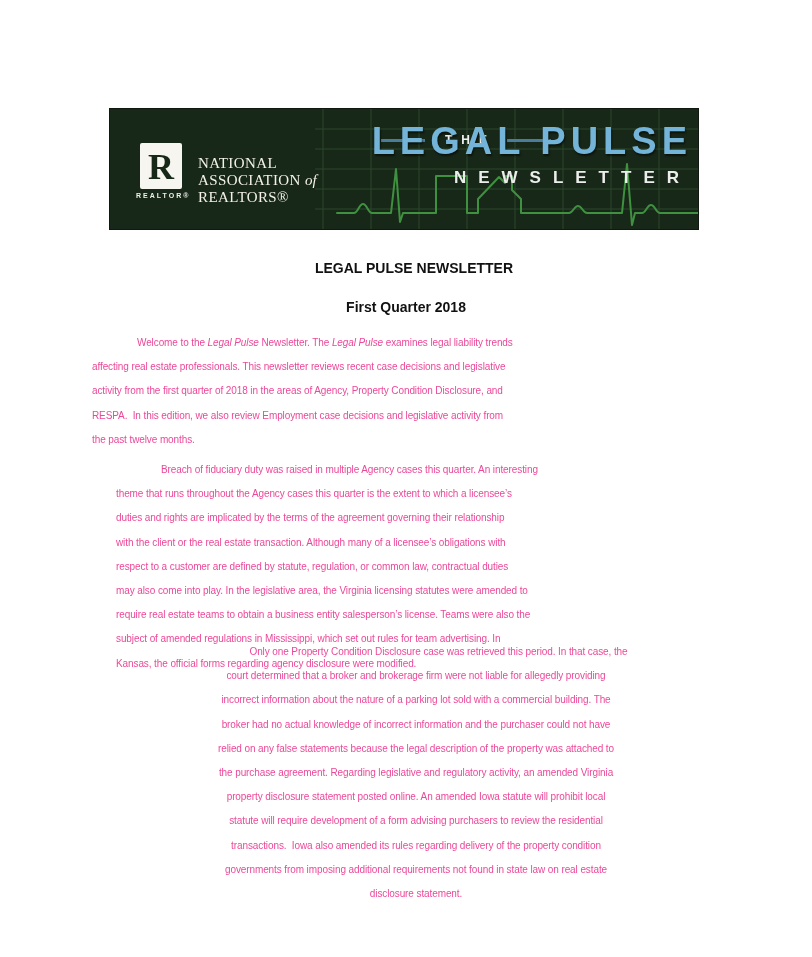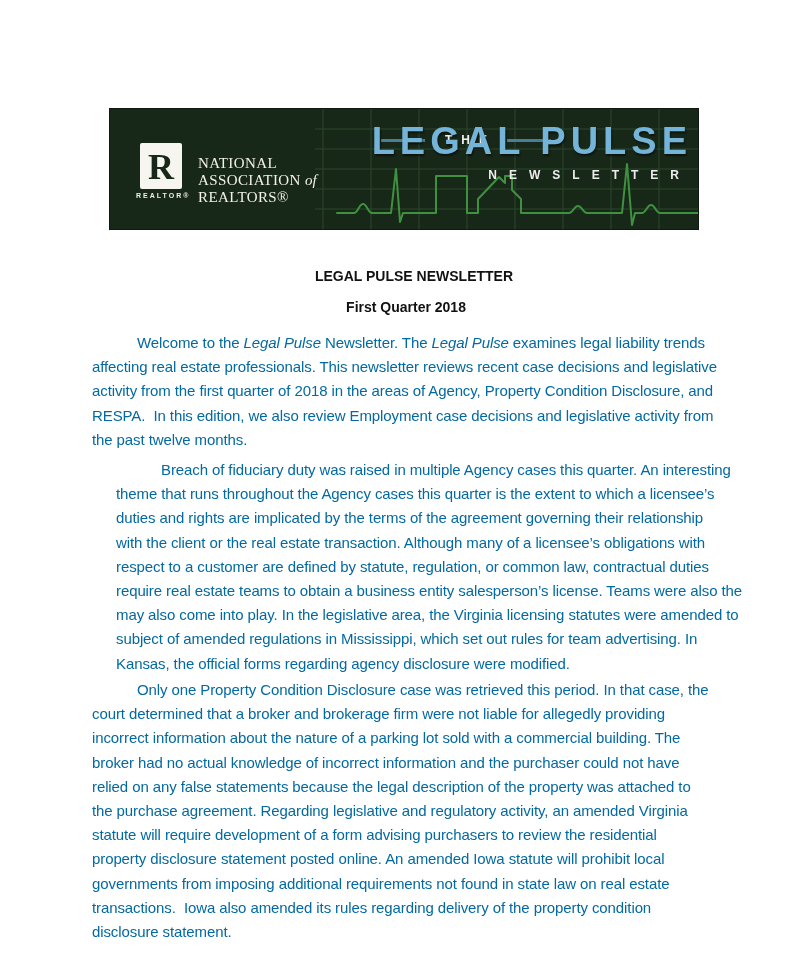--- a/index.html
+++ b/index.html
@@ -23,37 +23,37 @@
   .org .of{font-style:italic;letter-spacing:0;}
 
   .the-row{position:absolute;left:225px;top:24px;width:262px;display:flex;
            align-items:center;justify-content:center;gap:11px;}
   .the-text{font-size:12px;font-weight:bold;color:#f2f2f2;letter-spacing:9px;text-indent:9px;}
   .dash{display:inline-block;width:44px;height:3px;background:#4c7c9c;}
 
   .lp-title{position:absolute;top:13px;right:6px;font-size:38px;font-weight:bold;
             letter-spacing:5px;color:#74b4d8;text-shadow:1px 2px 2px rgba(0,0,0,0.55);
             white-space:nowrap;line-height:1;}
-  .nl-text{position:absolute;top:59px;right:7px;font-size:12px;font-weight:bold;
+  .nl-text{position:absolute;top:59px;right:7px;font-size:17px;font-weight:bold;
            letter-spacing:12px;color:#ededed;white-space:nowrap;}
 
   
   .doc-h1,.doc-h2{position:absolute;left:0;right:0;text-align:center;margin:0;
                   font-size:14px;font-weight:bold;color:#111;}
-  .doc-h1{top:268px;margin-left:16px;}
+  .doc-h1{top:260px;margin-left:16px;}
   .doc-h2{top:299px;}
 
-  .para{position:absolute;left:92px;width:648px;font-size:15px;line-height:24.2px;
-        letter-spacing:-0.1px;color:#0369a1;}
+  .para{position:absolute;left:92px;width:648px;font-size:10px;line-height:24.2px;
+        letter-spacing:-0.1px;color:#ec4899;}
   .para .tline{white-space:pre;}
   .para .tline:first-child{text-indent:45px;}
   .para em{font-style:italic;}
   #para-1{top:331px;}
   #para-2{top:458px;margin-left:24px;}
-  #para-3{top:678px;}
+  #para-3{top:640px;text-align:center;}
 </style>
 </head>
 <body>
 
 <div class="page">
 
   <div class="banner">
     <svg class="bg" width="588" height="120" viewBox="0 0 588 120">
 
       <g stroke="#2b462c" stroke-width="1">
@@ -113,32 +113,32 @@
       <div class="tline">activity from the first quarter of 2018 in the areas of Agency, Property Condition Disclosure, and</div>
       <div class="tline">RESPA.&nbsp; In this edition, we also review Employment case decisions and legislative activity from</div>
       <div class="tline">the past twelve months.</div>
     </div>
   <div class="para" id="para-2">
       <div class="tline">Breach of fiduciary duty was raised in multiple Agency cases this quarter. An interesting</div>
       <div class="tline">theme that runs throughout the Agency cases this quarter is the extent to which a licensee’s</div>
       <div class="tline">duties and rights are implicated by the terms of the agreement governing their relationship</div>
       <div class="tline">with the client or the real estate transaction. Although many of a licensee’s obligations with</div>
       <div class="tline">respect to a customer are defined by statute, regulation, or common law, contractual duties</div>
+      <div class="tline">may also come into play. In the legislative area, the Virginia licensing statutes were amended to</div>
       <div class="tline">require real estate teams to obtain a business entity salesperson’s license. Teams were also the</div>
-      <div class="tline">may also come into play. In the legislative area, the Virginia licensing statutes were amended to</div>
       <div class="tline">subject of amended regulations in Mississippi, which set out rules for team advertising. In</div>
       <div class="tline">Kansas, the official forms regarding agency disclosure were modified.</div>
     </div>
   <div class="para" id="para-3">
       <div class="tline">Only one Property Condition Disclosure case was retrieved this period. In that case, the</div>
       <div class="tline">court determined that a broker and brokerage firm were not liable for allegedly providing</div>
       <div class="tline">incorrect information about the nature of a parking lot sold with a commercial building. The</div>
       <div class="tline">broker had no actual knowledge of incorrect information and the purchaser could not have</div>
       <div class="tline">relied on any false statements because the legal description of the property was attached to</div>
       <div class="tline">the purchase agreement. Regarding legislative and regulatory activity, an amended Virginia</div>
+      <div class="tline">property disclosure statement posted online. An amended Iowa statute will prohibit local</div>
       <div class="tline">statute will require development of a form advising purchasers to review the residential</div>
-      <div class="tline">property disclosure statement posted online. An amended Iowa statute will prohibit local</div>
+      <div class="tline">transactions.&nbsp; Iowa also amended its rules regarding delivery of the property condition</div>
       <div class="tline">governments from imposing additional requirements not found in state law on real estate</div>
-      <div class="tline">transactions.&nbsp; Iowa also amended its rules regarding delivery of the property condition</div>
       <div class="tline">disclosure statement.</div>
     </div>
 
 </div>
 
 </body></html>

